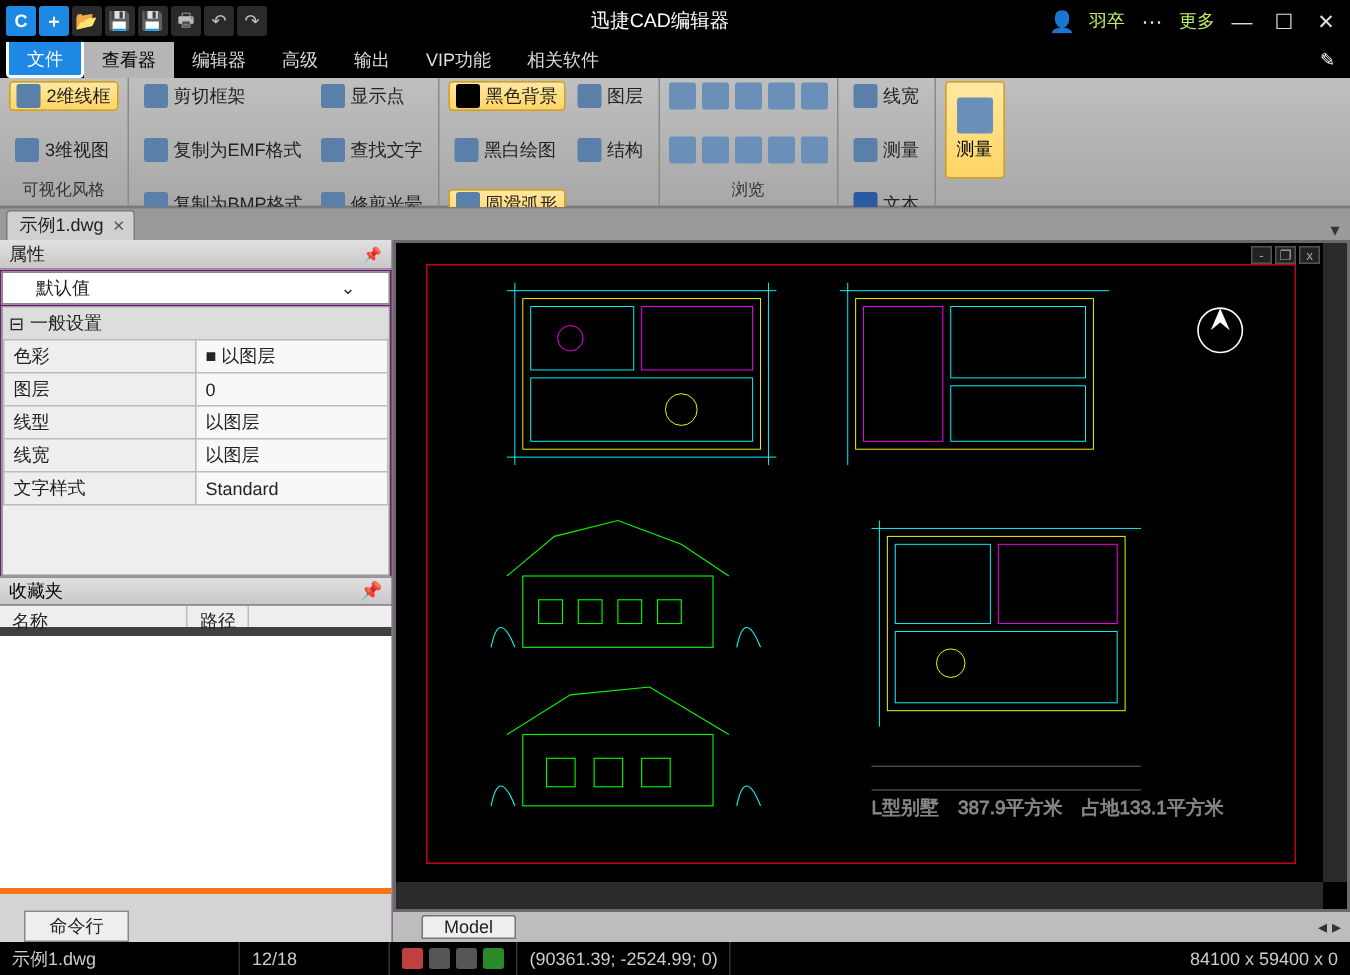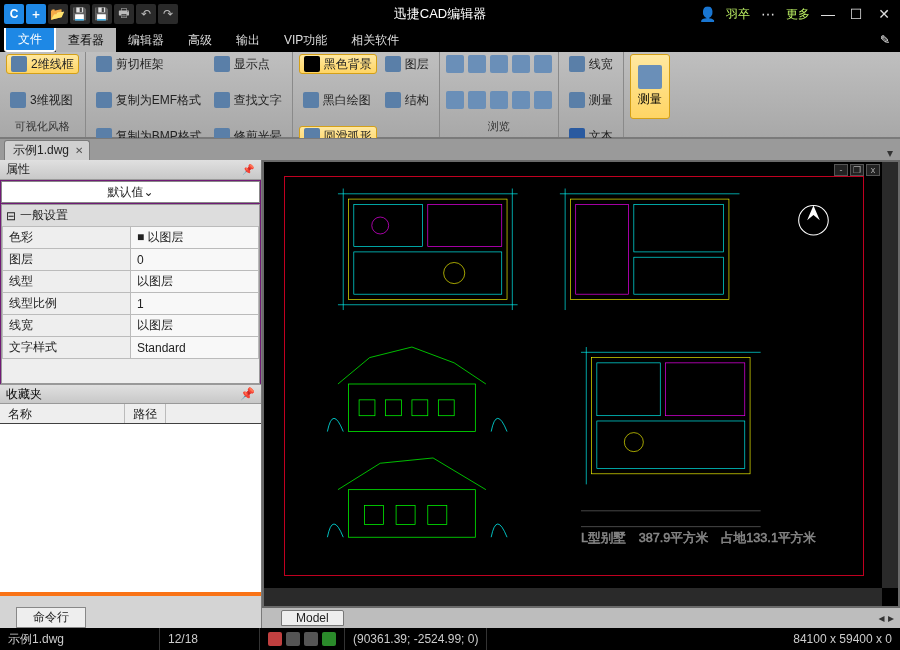--- a/index.html
+++ b/index.html
@@ -31,28 +31,28 @@
 .bigbtn{width:40px;display:flex;flex-direction:column;align-items:center;justify-content:center;gap:2px;padding:2px;border:1px solid transparent}
 .bigbtn.sel{background:linear-gradient(#ffe8a0,#ffd564);border:1px solid #d4a017;border-radius:3px}
 .bigbtn .ic{width:24px;height:24px;background:#6a8fb8;border-radius:2px}
 .doctabs{height:22px;background:#9a9a9a;display:flex;align-items:end;padding-left:4px;border-top:1px solid #7a7a7a}
 .doctab{background:#d0d0d0;border:1px solid #7a7a7a;border-bottom:none;padding:1px 6px 1px 8px;display:flex;align-items:center;gap:6px;border-radius:3px 3px 0 0;color:#222}
 .doctab .x{color:#555;font-size:10px}
 .main{flex:1;display:flex;min-height:0}
 .leftpanel{width:262px;background:#701a75;display:flex;flex-direction:column;border-right:1px solid #7a7a7a}
 .panelhdr{height:20px;background:linear-gradient(#e0e0e0,#c8c8c8);border-bottom:1px solid #999;display:flex;align-items:center;padding:0 6px;color:#222;justify-content:space-between}
 .panelhdr .pin{font-size:10px;color:#444}
-.combo{height:22px;background:#fff;border:1px solid #888;margin:1px;display:flex;align-items:center;padding:0 6px;justify-content:center;color:#222}
+.combo{height:22px;background:#fff;border:1px solid #888;margin:1px;display:flex;align-items:center;padding:0 22px;justify-content:space-between;color:#222}
 .propgrid{flex:0 0 180px;overflow:auto;background:#eee;border:1px solid #999;margin:0 1px}
 .propgrid .section{background:#ddd;padding:2px 4px;font-weight:normal;color:#222;display:flex;align-items:center;gap:4px}
 .propgrid table{width:100%;border-collapse:collapse}
 .propgrid td{border:1px solid #bbb;padding:2px 6px;color:#222;width:50%;background:#eee}
 .propgrid td.v{background:#f8f8f8}
 .favhdr{height:20px;background:linear-gradient(#e0e0e0,#c8c8c8);border-top:1px solid #999;border-bottom:1px solid #999;display:flex;align-items:center;padding:0 6px;justify-content:space-between}
-.favcols{height:20px;display:flex;background:#eee;border-bottom:1px solid #404040}
+.favcols{height:20px;display:flex;background:#eee;border-bottom:6px solid #404040}
 .favcols div{padding:2px 8px;color:#222;border-right:1px solid #bbb}
 .favbody{flex:1;background:#fff}
 .cmdline{height:36px;background:#d4d4d4;border-top:4px solid #f97316;display:flex;align-items:flex-end}
 .cmdtab{margin-left:16px;background:#eee;border:1px solid #888;padding:1px 16px;color:#222}
 .canvaswrap{flex:1;display:flex;flex-direction:column;background:#6a6a6a}
 .canvas{flex:1;background:#000;position:relative;margin:2px;overflow:hidden}
 .canvas .frame{position:absolute;border:1px solid #c00020}
 .modelbar{height:20px;background:#bdbdbd;display:flex;align-items:center;padding-left:19px}
 .modeltab{background:#eee;border:1px solid #777;padding:0 14px;color:#222;border-radius:2px 2px 0 0}
 .status{height:22px;background:#000;color:#ccc;display:flex;align-items:center;font-size:11px}
@@ -265,24 +265,20 @@
             </tr>
         <tr>
               <td>图层</td>
               <td class="v">0</td>
             </tr>
         <tr>
               <td>线型</td>
               <td class="v">以图层</td>
             </tr>
         <tr>
-              <td>线型比例</td>
-              <td class="v">1</td>
-            </tr>
-        <tr>
               <td>线宽</td>
               <td class="v">以图层</td>
             </tr>
         <tr>
               <td>文字样式</td>
               <td class="v">Standard</td>
             </tr>
       </tbody>
         </table>
     </div>

